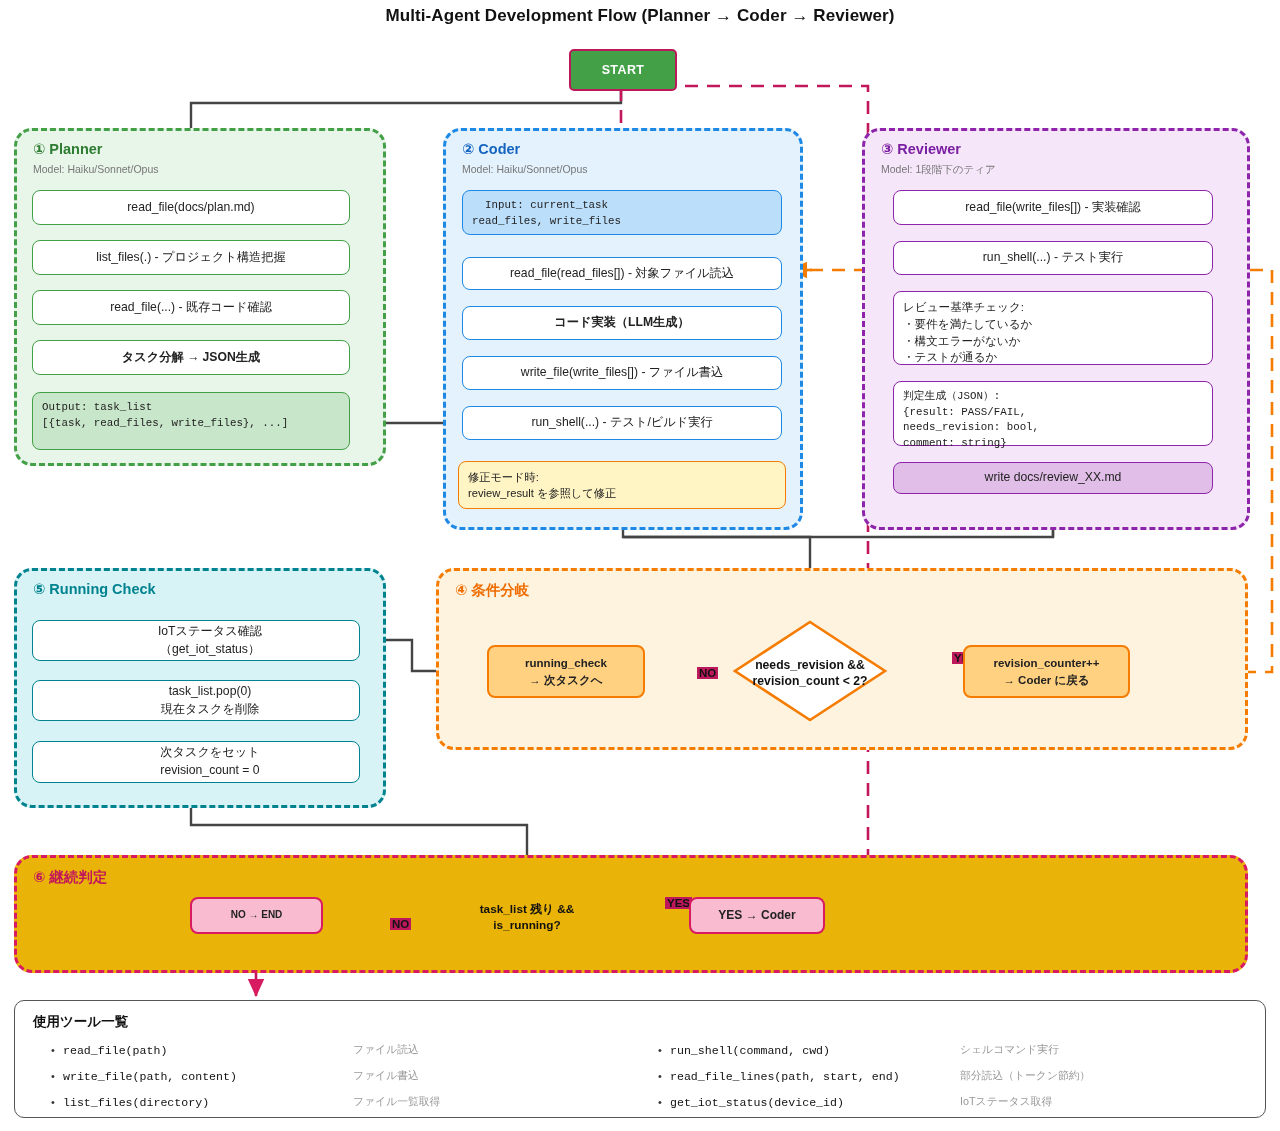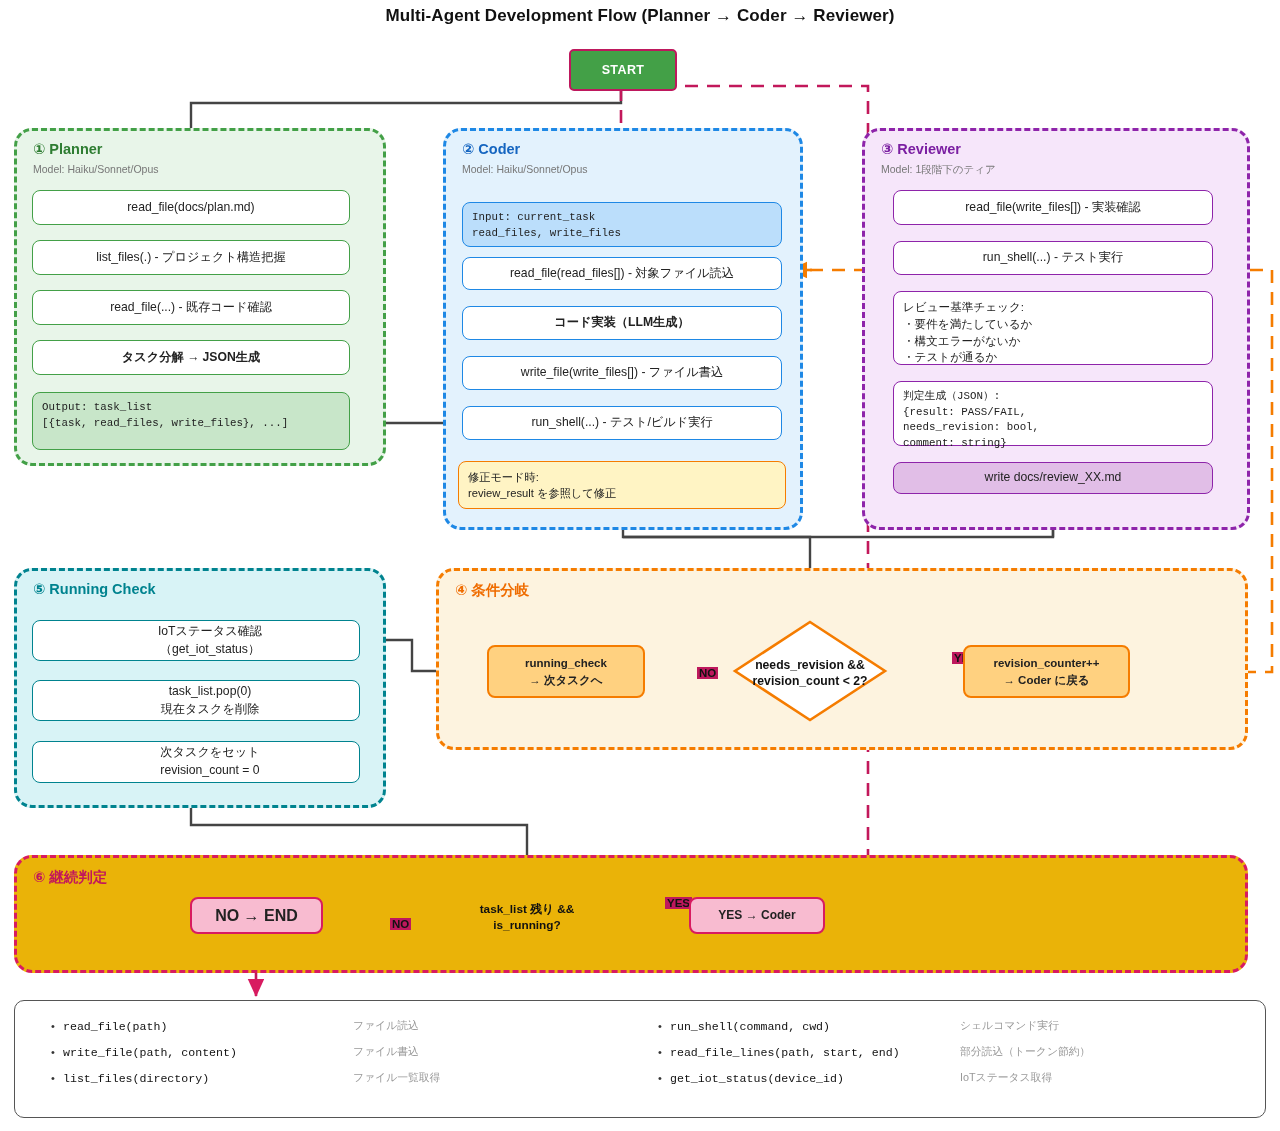--- a/index.html
+++ b/index.html
@@ -185,21 +185,21 @@
 <div class="box b-green bold" style="left:32px;top:340px;width:318px;height:35px;">
     <span>タスク分解 → JSON生成</span>
   </div>
 <div class="box b-green fill-green left mono" style="left:32px;top:392px;width:318px;height:58px;font-size:10.8px;white-space:pre-line;">Output: task_list
 [{task, read_files, write_files}, ...]</div>
 
 <div class="panel p-coder">
   <div class="ptitle t-blue">② Coder</div>
   <div class="psub">Model: Haiku/Sonnet/Opus</div>
 </div>
-<div class="box b-blue fill-blue left mono" style="left:462px;top:202px;width:320px;height:45px;font-size:10.8px;white-space:pre-line;">Input: current_task
+<div class="box b-blue fill-blue left mono" style="left:462px;top:190px;width:320px;height:45px;font-size:10.8px;white-space:pre-line;text-align:center;">Input: current_task
 read_files, write_files</div>
 <div class="box b-blue" style="left:462px;top:257px;width:320px;height:33px;">
     <span>read_file(read_files[]) - 対象ファイル読込</span>
   </div>
 <div class="box b-blue bold" style="left:462px;top:306px;width:320px;height:34px;">
     <span>コード実装（LLM生成）</span>
   </div>
 <div class="box b-blue" style="left:462px;top:356px;width:320px;height:34px;">
     <span>write_file(write_files[]) - ファイル書込</span>
   </div>
@@ -257,32 +257,33 @@
 <div class="box fill-orange" style="left:963px;top:645px;width:167px;height:53px;font-size:11.5px;font-weight:bold;white-space:pre-line;"><span>revision_counter++
 → Coder に戻る</span></div>
 
 <div class="panel p-cont">
   <div class="ptitle t-pink">⑥ 継続判定</div>
 </div>
 <div class="dlabel" style="left:452px;top:902px;width:150px;white-space:pre-line;font-size:11.8px;">task_list 残り &amp;&amp;
 is_running?</div>
 <div class="elabel" style="left:353px;top:918px;">NO</div>
 <div class="elabel" style="left:628px;top:897px;">YES</div>
-<div class="box fill-pink" style="left:190px;top:897px;width:133px;height:37px;font-size:16px;font-weight:bold;">
+<div class="box fill-pink" style="left:190px;top:897px;width:133px;height:37px;font-size:10px;font-weight:bold;">
     <span>NO → END</span>
   </div>
 <div class="box fill-pink" style="left:689px;top:897px;width:136px;height:37px;font-size:12px;font-weight:bold;">
     <span>YES → Coder</span>
   </div>
 
 <div id="start">
     <span>START</span>
   </div>
 
 <div id="tools">
+  <h3>使用ツール一覧</h3>
   <div class="tgrid">
     <div class="tcol">
       <div class="trow">
         <span class="bullet">•</span>
         <span class="tsig">read_file(path)</span>
         <span class="tdesc">ファイル読込</span>
       </div>
       <div class="trow">
         <span class="bullet">•</span>
         <span class="tsig">write_file(path, content)</span>

